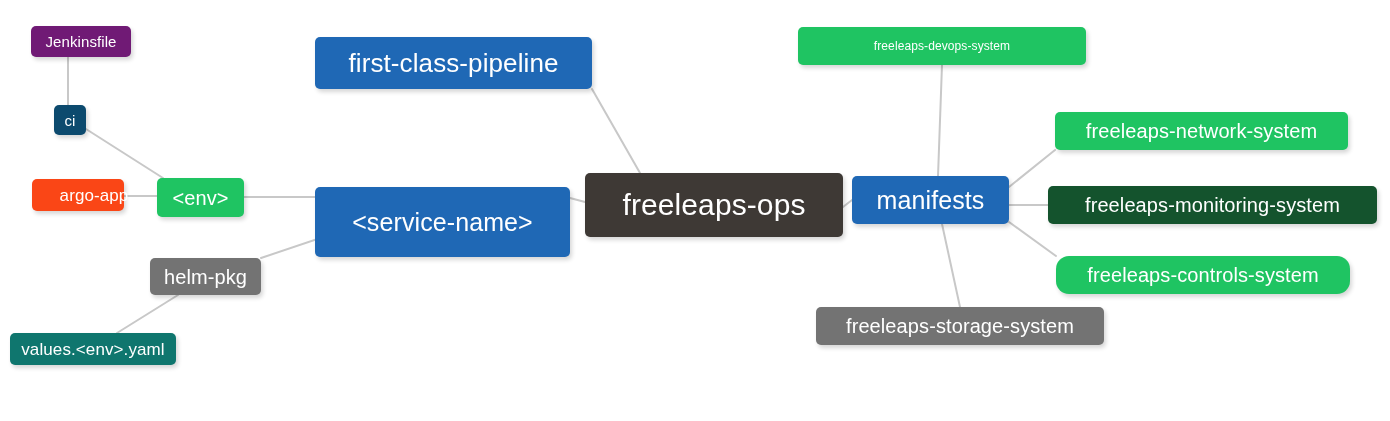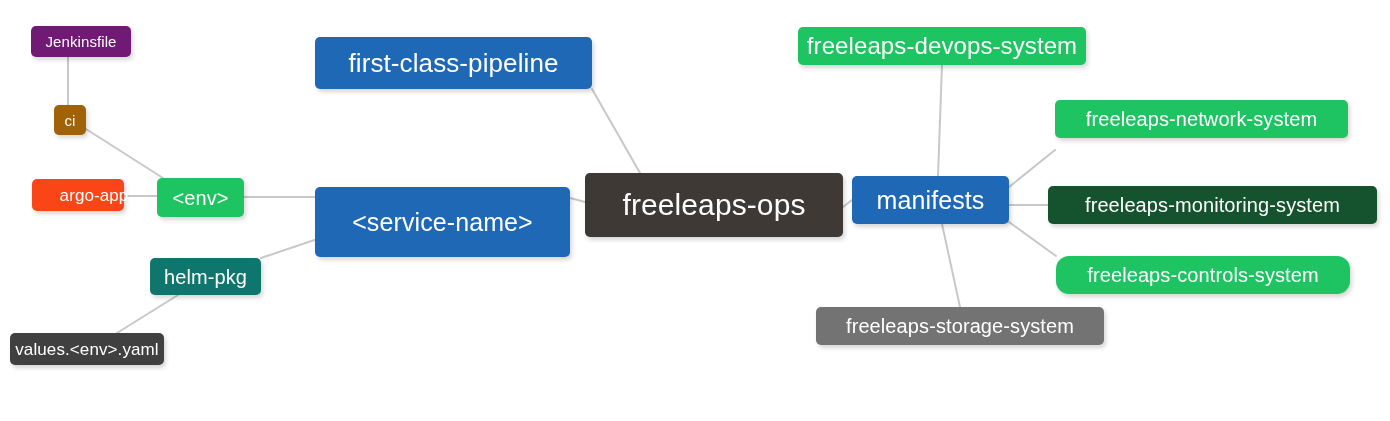--- a/index.html
+++ b/index.html
@@ -71,39 +71,39 @@
       </div>
       <div class="node" style="left: 852px; top: 176px; width: 157px; height: 48px; background: rgb(31, 104, 181); color: rgb(255, 255, 255); font-size: 25px; text-align: center;">
         <span class="node-label">manifests</span>
       </div>
       <div class="node" style="left: 315px; top: 37px; width: 277px; height: 52px; background: rgb(31, 104, 181); color: rgb(255, 255, 255); font-size: 26px;">
         <span class="node-label">first-class-pipeline</span>
       </div>
       <div class="node" style="left: 157px; top: 178px; width: 87px; height: 39px; background: rgb(31, 196, 98); color: rgb(255, 255, 255); font-size: 20px;">
         <span class="node-label">&lt;env&gt;</span>
       </div>
-      <div class="node" style="left: 150px; top: 258px; width: 111px; height: 37px; background: #0f766e; color: rgb(255, 255, 255); font-size: 20px;">
+      <div class="node" style="left: 150px; top: 258px; width: 111px; height: 37px; background: #737373; color: rgb(255, 255, 255); font-size: 20px;">
         <span class="node-label">helm-pkg</span>
       </div>
       <div class="node" style="left: 18px; top: 26px; width: 100px; height: 31px; background: #701a75; color: rgb(255, 255, 255); font-size: 15px; margin-left: 13px;">
         <span class="node-label">Jenkinsfile</span>
       </div>
-      <div class="node" style="left: 54px; top: 105px; width: 32px; height: 30px; background: #a16207; color: rgb(255, 255, 255); font-size: 15px;">
+      <div class="node" style="left: 54px; top: 105px; width: 32px; height: 30px; background: #0c4a6e; color: rgb(255, 255, 255); font-size: 15px;">
         <span class="node-label">ci</span>
       </div>
       <div class="node" style="left: 32px; top: 179px; width: 92px; height: 32px; background: rgb(250, 70, 22); color: rgb(255, 255, 255); font-size: 17px; padding-left: 32px;">
         <span class="node-label">argo-app</span>
       </div>
-      <div class="node" style="left: 10px; top: 333px; width: 154px; height: 32px; background: #404040; color: rgb(255, 255, 255); font-size: 17px;">
+      <div class="node" style="left: 10px; top: 333px; width: 166px; height: 32px; background: #0f766e; color: rgb(255, 255, 255); font-size: 17px;">
         <span class="node-label">values.&lt;env&gt;.yaml</span>
       </div>
-      <div class="node" style="left: 798px; top: 27px; width: 288px; height: 38px; background: rgb(31, 196, 98); color: rgb(255, 255, 255); font-size: 24px;">
+      <div class="node" style="left: 798px; top: 27px; width: 288px; height: 38px; background: rgb(31, 196, 98); color: rgb(255, 255, 255); font-size: 12px;">
         <span class="node-label">freeleaps-devops-system</span>
       </div>
-      <div class="node" style="left: 1055px; top: 100px; width: 293px; height: 38px; background: rgb(31, 196, 98); color: rgb(255, 255, 255); font-size: 20px;">
+      <div class="node" style="left: 1055px; top: 112px; width: 293px; height: 38px; background: rgb(31, 196, 98); color: rgb(255, 255, 255); font-size: 20px;">
         <span class="node-label">freeleaps-network-system</span>
       </div>
       <div class="node" style="left: 1048px; top: 186px; width: 329px; height: 38px; background: #14532d; color: rgb(255, 255, 255); font-size: 20px;">
         <span class="node-label">freeleaps-monitoring-system</span>
       </div>
       <div class="node" style="left: 1056px; top: 256px; width: 294px; height: 38px; background: rgb(31, 196, 98); color: rgb(255, 255, 255); font-size: 20px; border-radius: 13px;">
         <span class="node-label">freeleaps-controls-system</span>
       </div>
       <div class="node" style="left: 816px; top: 307px; width: 288px; height: 38px; background: #737373; color: rgb(255, 255, 255); font-size: 20px;">
         <span class="node-label">freeleaps-storage-system</span>

